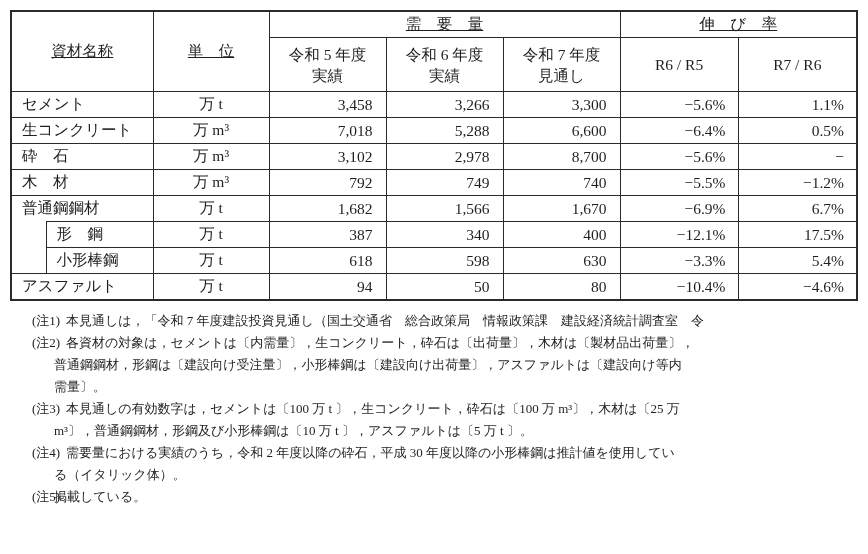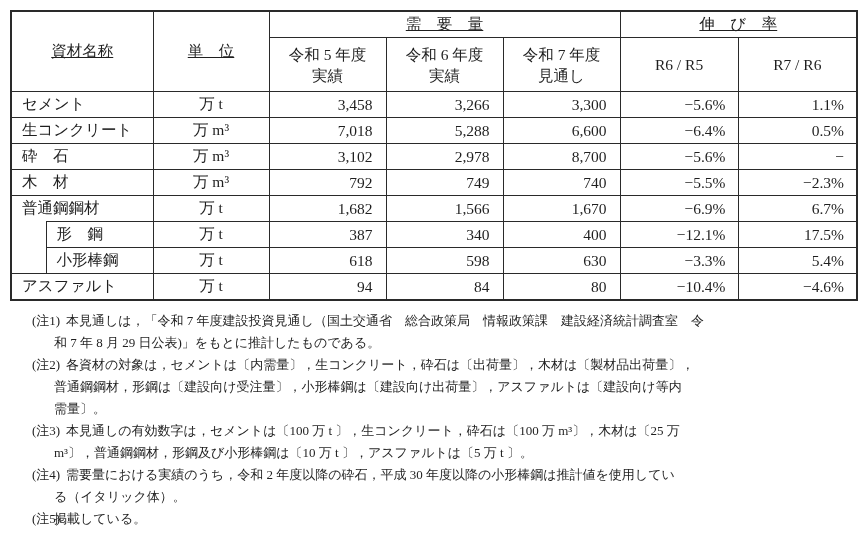--- a/index.html
+++ b/index.html
@@ -120,21 +120,21 @@
       <td class="pct">−5.6%</td>
       <td class="pct">−</td>
     </tr>
     <tr class="drow">
       <td class="name" colspan="2">木　材</td>
       <td class="unit">万 m³</td>
       <td class="num">792</td>
       <td class="num">749</td>
       <td class="num">740</td>
       <td class="pct">−5.5%</td>
-      <td class="pct">−2.3%</td>
+      <td class="pct">−1.2%</td>
     </tr>
     <tr class="drow">
       <td class="name nb" colspan="2">普通鋼鋼材</td>
       <td class="unit">万 t</td>
       <td class="num">1,682</td>
       <td class="num">1,566</td>
       <td class="num">1,670</td>
       <td class="pct">−6.9%</td>
       <td class="pct">6.7%</td>
     </tr>
@@ -154,33 +154,32 @@
       <td class="num italic">618</td>
       <td class="num italic">598</td>
       <td class="num">630</td>
       <td class="pct">−3.3%</td>
       <td class="pct">5.4%</td>
     </tr>
     <tr class="drow">
       <td class="name" colspan="2">アスファルト</td>
       <td class="unit">万 t</td>
       <td class="num">94</td>
-      <td class="num">84</td>
+      <td class="num">50</td>
       <td class="num">80</td>
       <td class="pct">−10.4%</td>
       <td class="pct">−4.6%</td>
     </tr>
   </tbody>
     </table>
 
   <div class="notes">
     <div class="note">
       <span class="note-label">(注1)</span>
       <div class="note-line first">本見通しは，「令和 7 年度建設投資見通し（国土交通省　総合政策局　情報政策課　建設経済統計調査室　令</div>
-      <div class="note-line">和 7 年 8 月 29 日公表)」をもとに推計したものである。</div>
     </div>
     <div class="note">
       <span class="note-label">(注2)</span>
       <div class="note-line first">各資材の対象は，セメントは〔内需量〕，生コンクリート，砕石は〔出荷量〕，木材は〔製材品出荷量〕，</div>
       <div class="note-line">普通鋼鋼材，形鋼は〔建設向け受注量〕，小形棒鋼は〔建設向け出荷量〕，アスファルトは〔建設向け等内</div>
       <div class="note-line">需量〕。</div>
     </div>
     <div class="note">
       <span class="note-label">(注3)</span>
       <div class="note-line first">本見通しの有効数字は，セメントは〔100 万 t 〕，生コンクリート，砕石は〔100 万 m³〕，木材は〔25 万</div>

